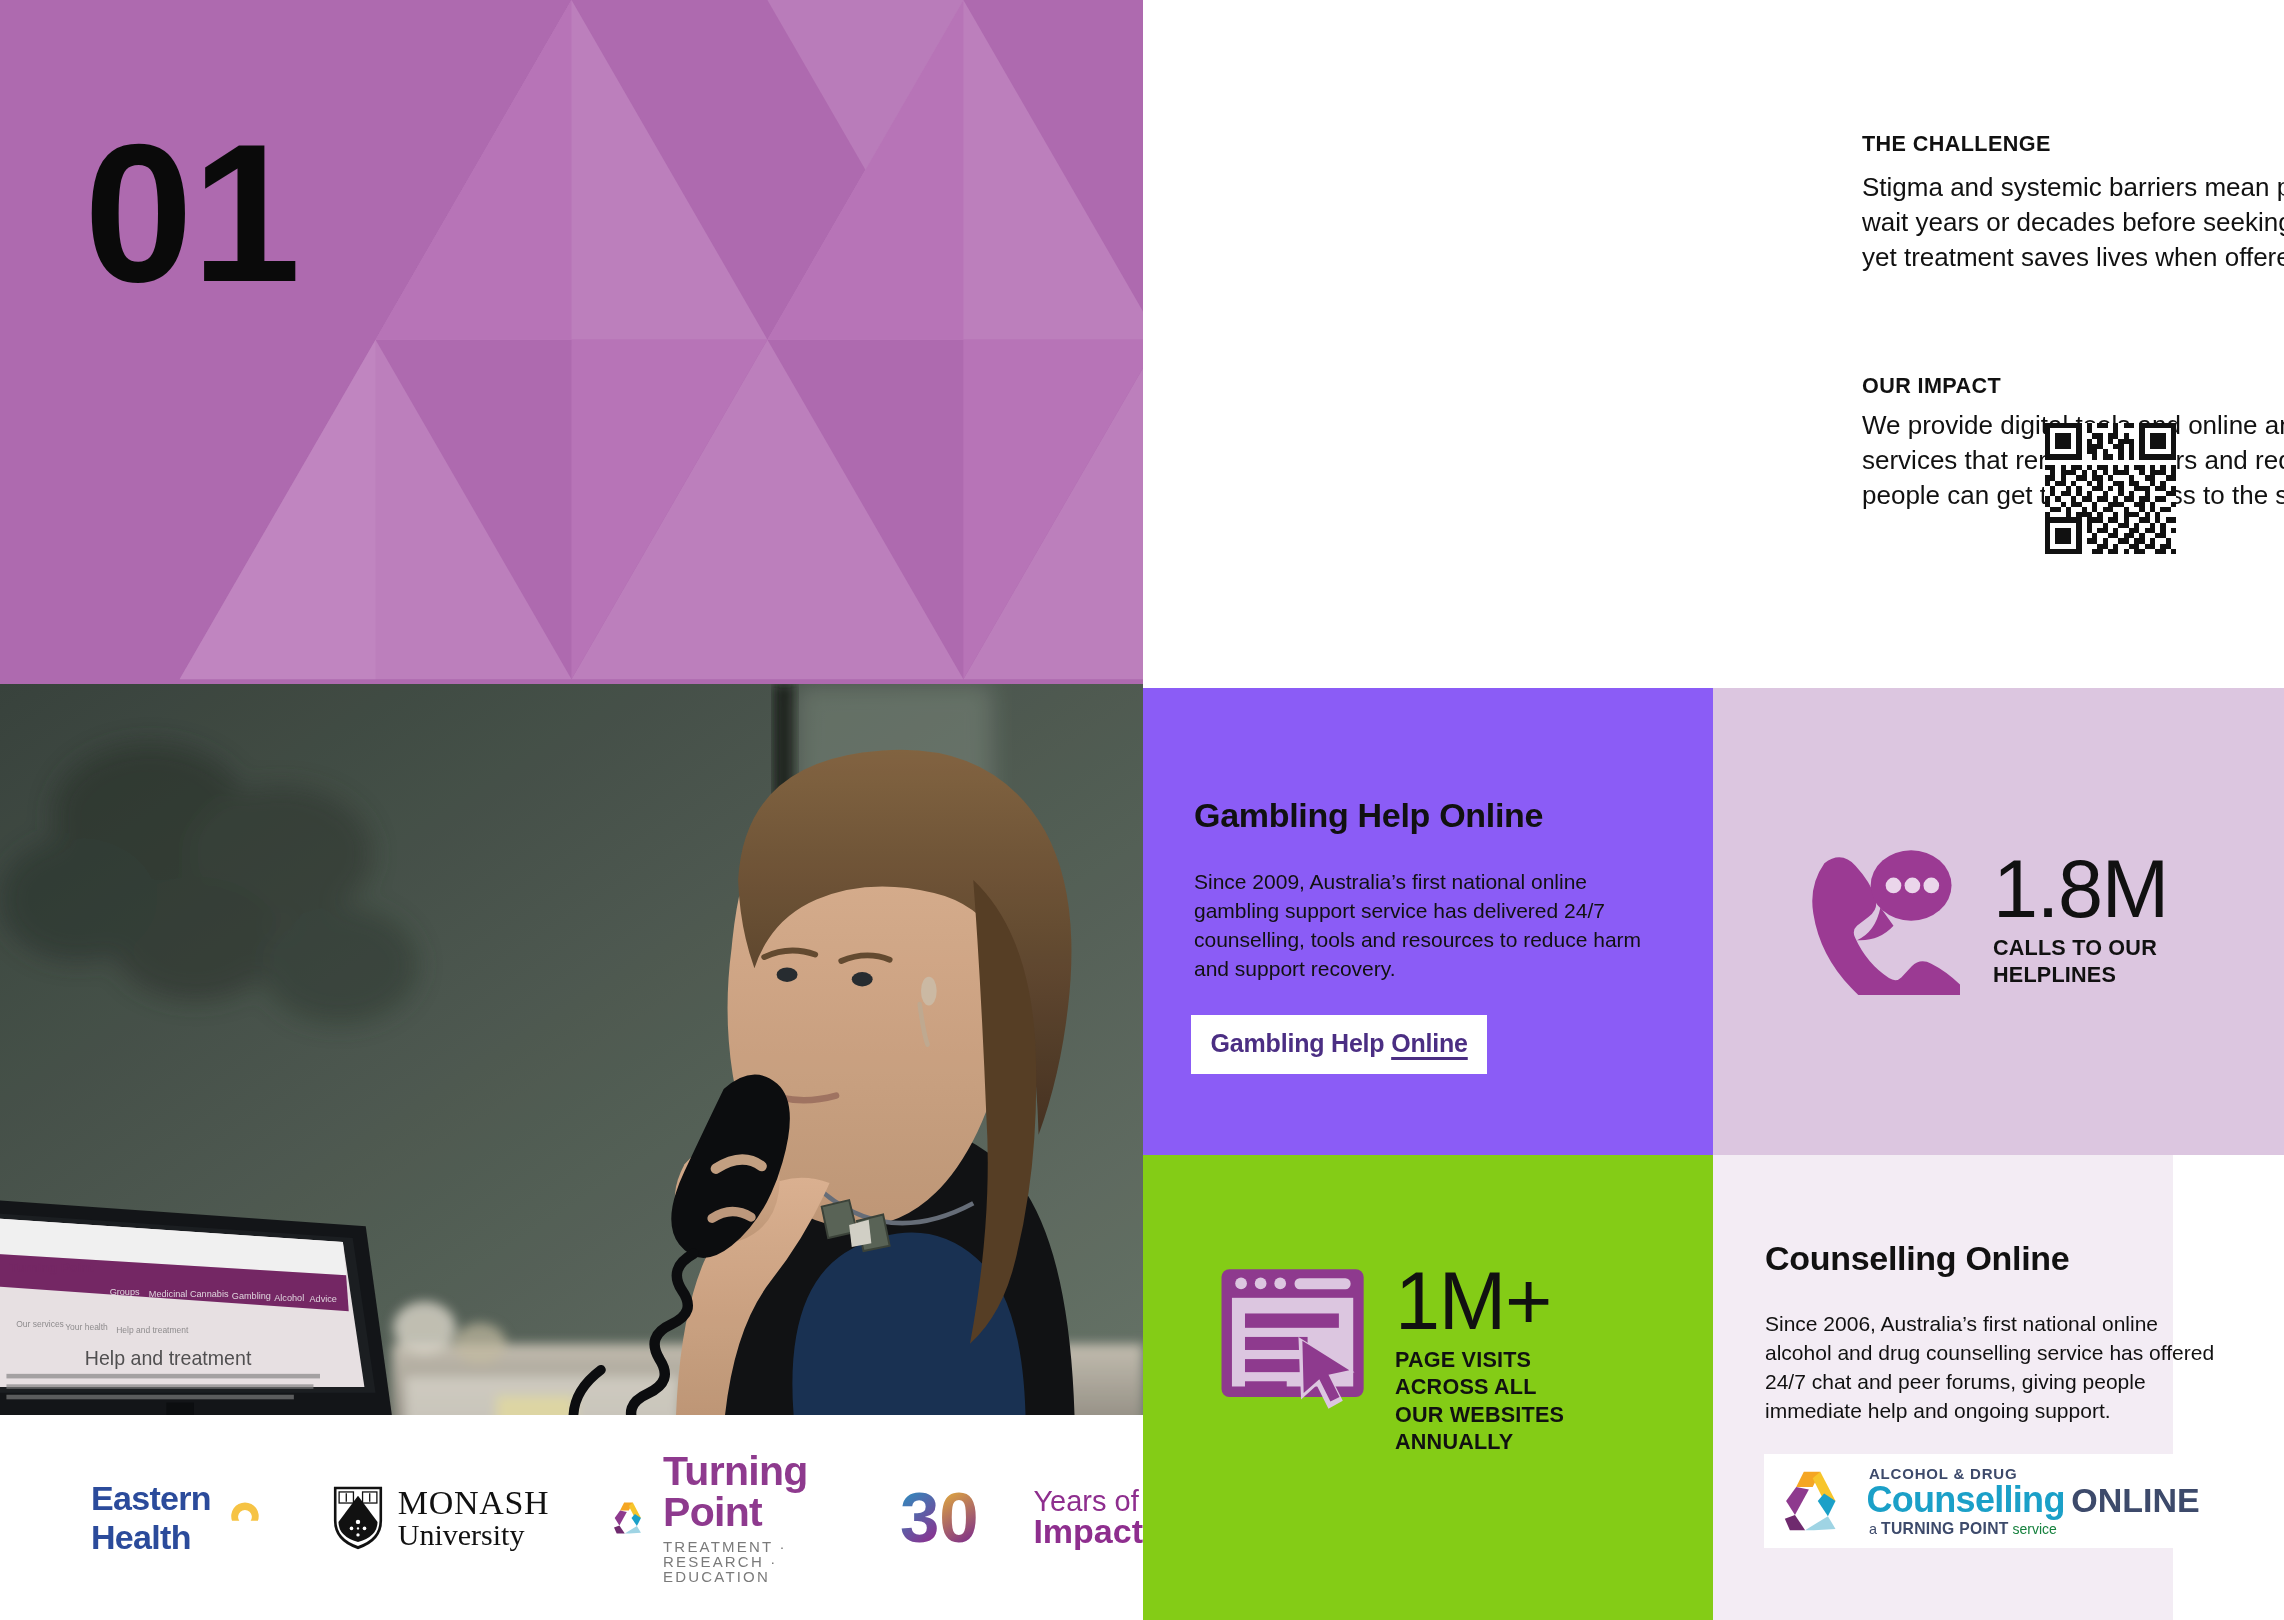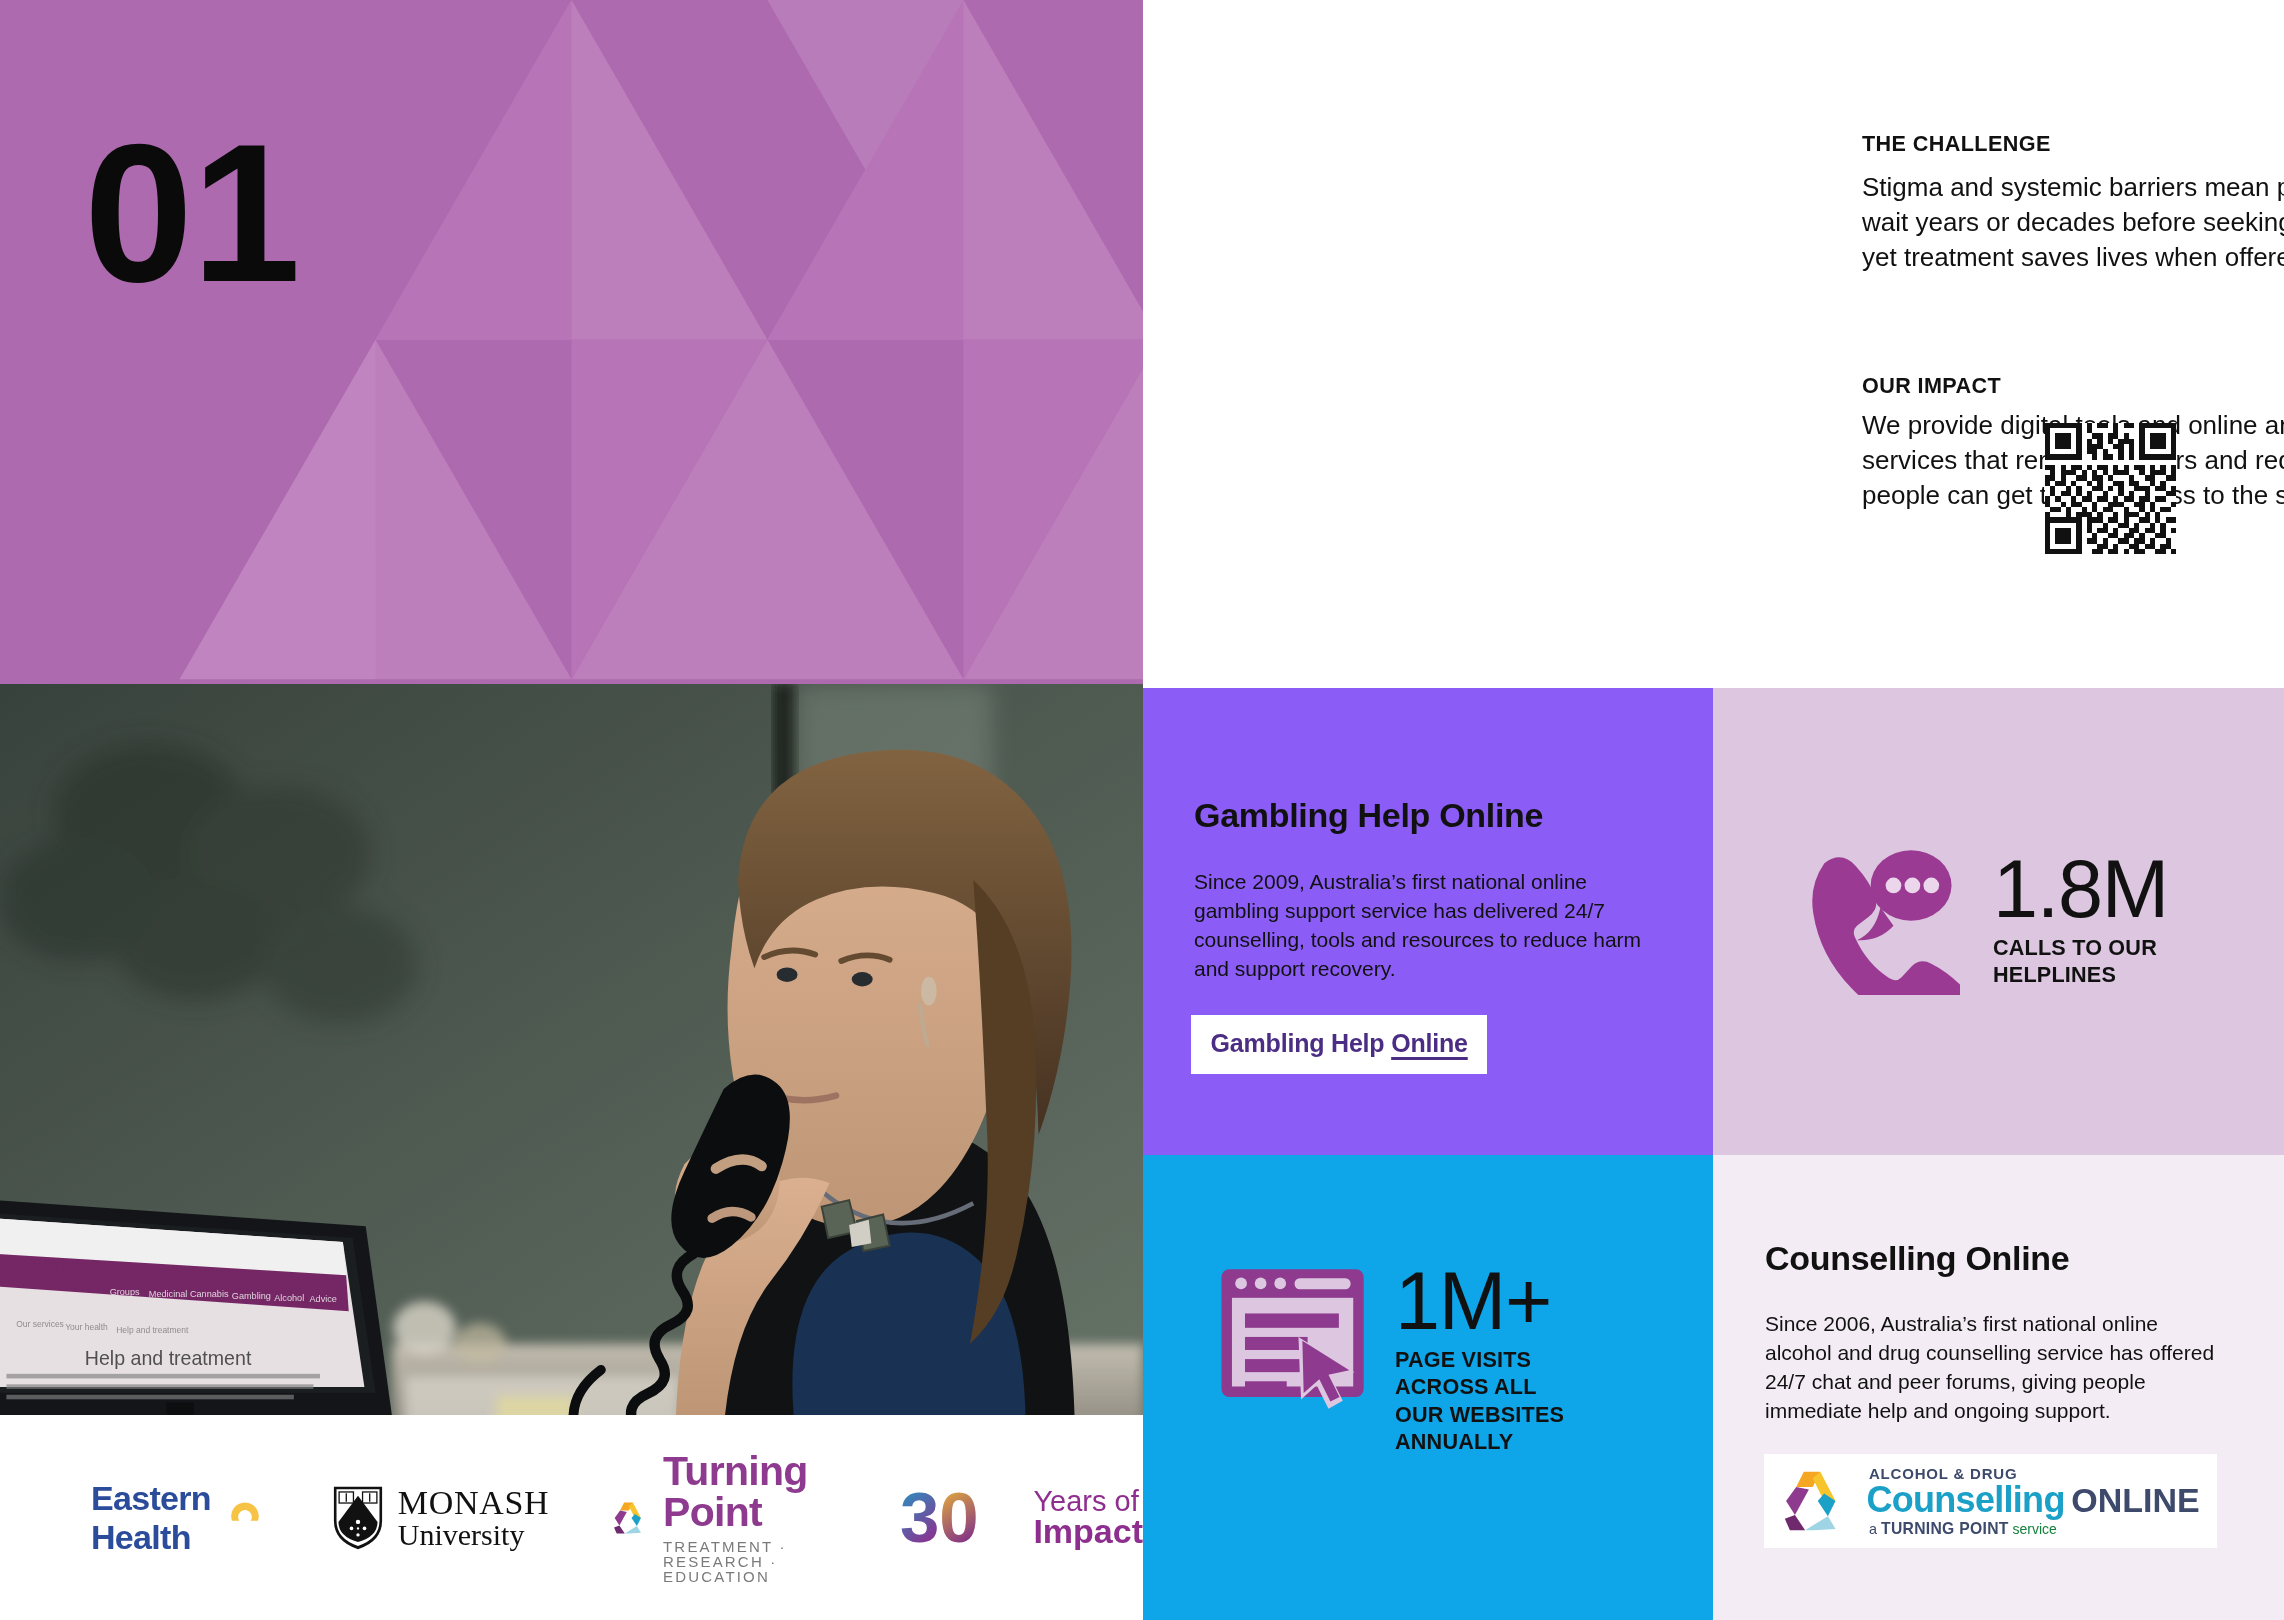--- a/index.html
+++ b/index.html
@@ -25,22 +25,22 @@
 
   
   .footer{position:absolute;left:0;top:1415px;width:1143px;height:205px;background:#fff;}
   .logo-row{position:absolute;left:0;top:0;width:1143px;height:205px;display:flex;align-items:center;}
   .logo{display:flex;align-items:center;}
 
   
   .quad{position:absolute;}
   .q-gho{left:1143px;top:688px;width:570px;height:467px;background:#8b5cf6;}
   .q-calls{left:1713px;top:688px;width:571px;height:467px;background:#DCC6E0;}
-  .q-visits{left:1143px;top:1155px;width:570px;height:465px;background:#0ea5e9;}
-  .q-couns{left:1713px;top:1155px;width:571px;height:465px;background:#F3ECF4;}
+  .q-visits{left:1143px;top:1155px;width:570px;height:465px;background:#84cc16;}
+  .q-couns{left:1713px;top:1155px;width:460px;height:465px;background:#F3ECF4;}
 
   .card-h{font-size:34px;font-weight:700;color:#111;letter-spacing:-0.3px;}
   .card-p{font-size:21px;line-height:1.38;color:#111;}
 
   .gho-badge{display:inline-block;background:#fff;padding:14.4px 19.6px 15.7px 19.6px;}
   .gho-badge .t{font-size:25px;font-weight:700;color:#4B2E83;letter-spacing:-0.2px;}
   .gho-badge .u{text-decoration:underline;text-underline-offset:4.6px;text-decoration-thickness:3.3px;}
 
   .stat{display:flex;align-items:center;}
   .stat-num{font-size:81px;font-weight:400;color:#111;line-height:.92;letter-spacing:-1.3px;}

